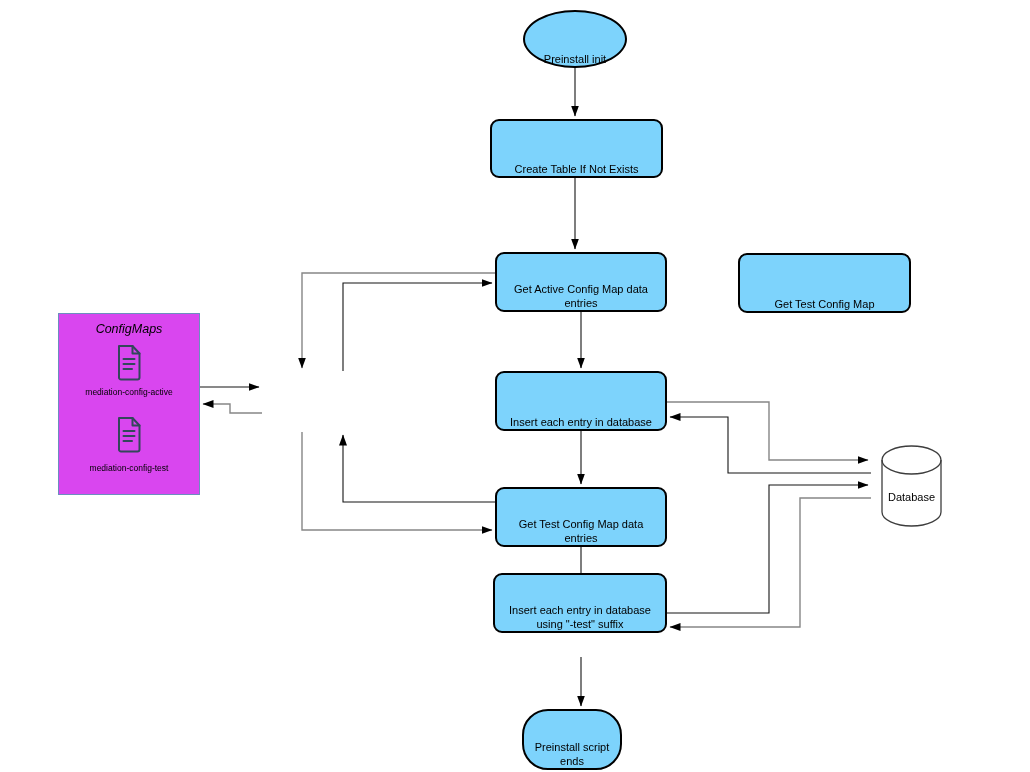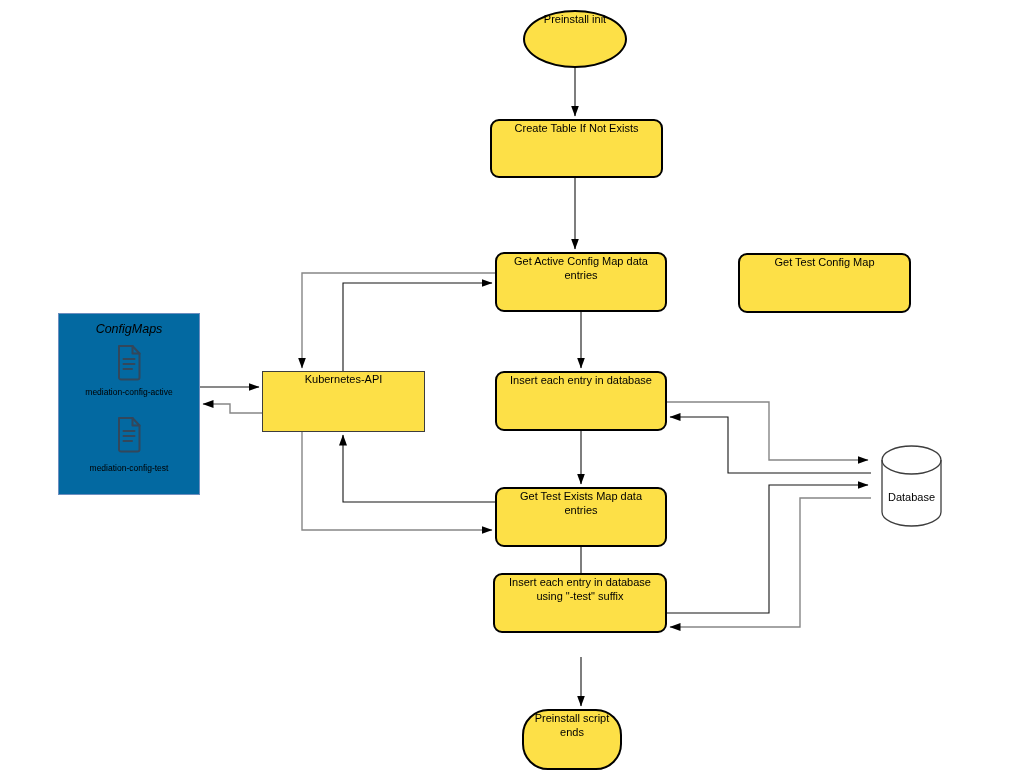--- a/index.html
+++ b/index.html
@@ -1,27 +1,27 @@
 <!DOCTYPE html>
 <html><head>
 <meta charset="utf-8">
 <style>
   html,body{margin:0;padding:0;background:#fff;}
   #canvas{position:relative;width:1030px;height:772px;background:#ffffff;overflow:hidden;
           font-family:"Liberation Sans",sans-serif;color:#000;}
   #edges{position:absolute;left:0;top:0;z-index:1;}
-  .node{position:absolute;box-sizing:border-box;z-index:2;background:#fde047;
-        display:flex;align-items:flex-start;justify-content:center;text-align:center;
+  .node{position:absolute;box-sizing:border-box;z-index:2;background:#7dd3fc;
+        display:flex;align-items:flex-end;justify-content:center;text-align:center;
         font-size:11px;line-height:14px;padding:0 8px;}
   .proc{border:2px solid #000;border-radius:9px;}
   .ellipse{border:2px solid #000;border-radius:50%;padding:0 10px;}
   .stadium{border:2px solid #000;border-radius:26px;}
   .plainrect{border:1.5px solid #3d3d3d;border-radius:0;}
   .container-box{position:absolute;box-sizing:border-box;z-index:2;
-        background:#0369a1;border:1px solid #6c8ebf;}
+        background:#d946ef;border:1px solid #6c8ebf;}
   .container-title{position:absolute;top:8px;left:0;width:100%;text-align:center;
         font-style:italic;font-size:12.5px;}
   .cm-icon{position:absolute;left:50%;transform:translateX(-50%);}
   .cm-label{position:absolute;left:0;width:100%;text-align:center;font-size:8.5px;line-height:9px;}
   .db-node{position:absolute;z-index:2;}
   .db-label{position:absolute;top:46px;left:0;width:100%;text-align:center;font-size:11px;}
 </style>
 </head>
 <body>
 
@@ -69,34 +69,31 @@
 
   <div class="node proc" style="left:738px;top:253px;width:173px;height:60px;">
     <span>Get Test Config Map</span>
   </div>
 
   <div class="node proc" style="left:495px;top:371px;width:172px;height:60px;">
     <span>Insert each entry in database</span>
   </div>
 
   <div class="node proc" style="left:495px;top:487px;width:172px;height:60px;">
-    <span>Get Test Exists Map data entries</span>
+    <span>Get Test Config Map data entries</span>
   </div>
 
   <div class="node proc" style="left:493px;top:573px;width:174px;height:60px;">
     <span>Insert each entry in database using "-test" suffix</span>
   </div>
 
   <div class="node stadium" style="left:522px;top:709px;width:100px;height:61px;">
     <span>Preinstall script ends</span>
   </div>
 
-  <div class="node plainrect" style="left:262px;top:371px;width:163px;height:61px;">
-    <span>Kubernetes-API</span>
-  </div>
 
   <div class="container-box" style="left:58px;top:313px;width:142px;height:182px;">
     <div class="container-title">ConfigMaps</div>
 
     <svg class="cm-icon" style="top:30px;" width="31" height="38" viewBox="0 0 31 38">
       <g fill="none" stroke="#33475b" stroke-width="2" stroke-linejoin="round" stroke-linecap="round">
         <path d="M5.5,2 L19,2 L26,9.5 L26,33.5 C26,34.6 25.1,35.5 24,35.5 L7.5,35.5 C6.4,35.5 5.5,34.6 5.5,33.5 Z"></path>
         <path d="M19,2 L19,9.5 L26,9.5"></path>
         <line x1="10" y1="15" x2="21" y2="15"></line>
         <line x1="10" y1="20" x2="21" y2="20"></line>

